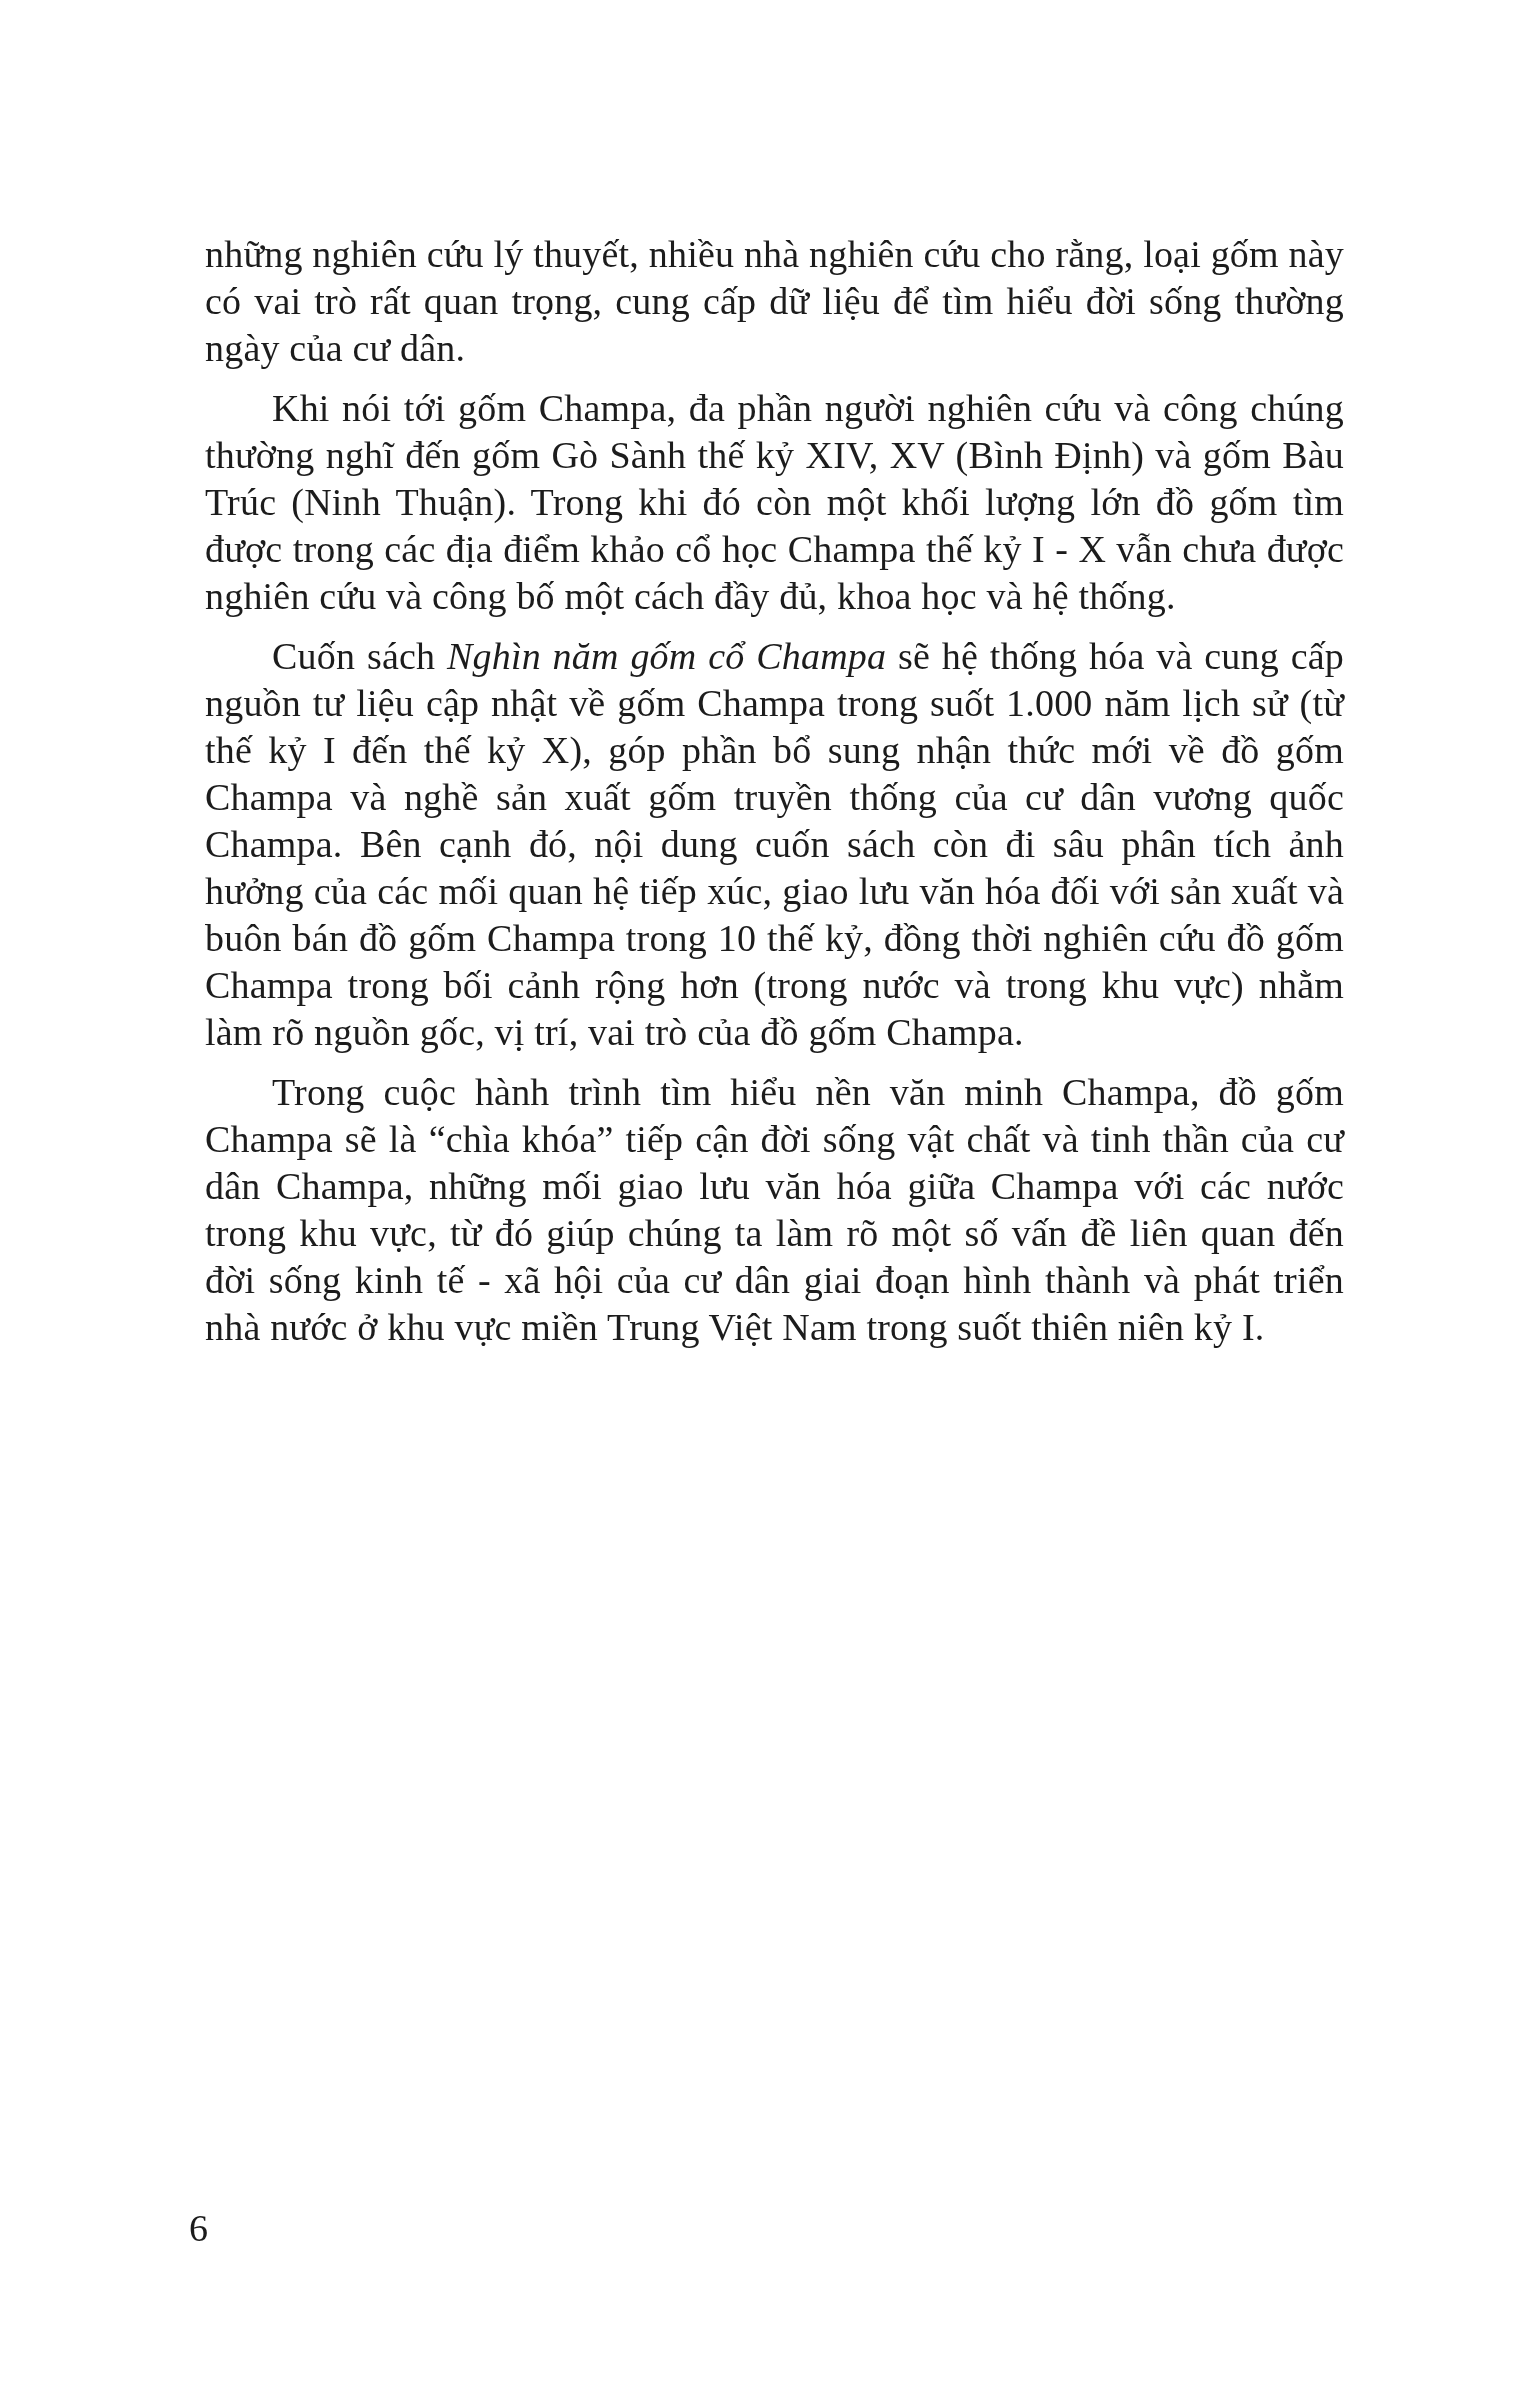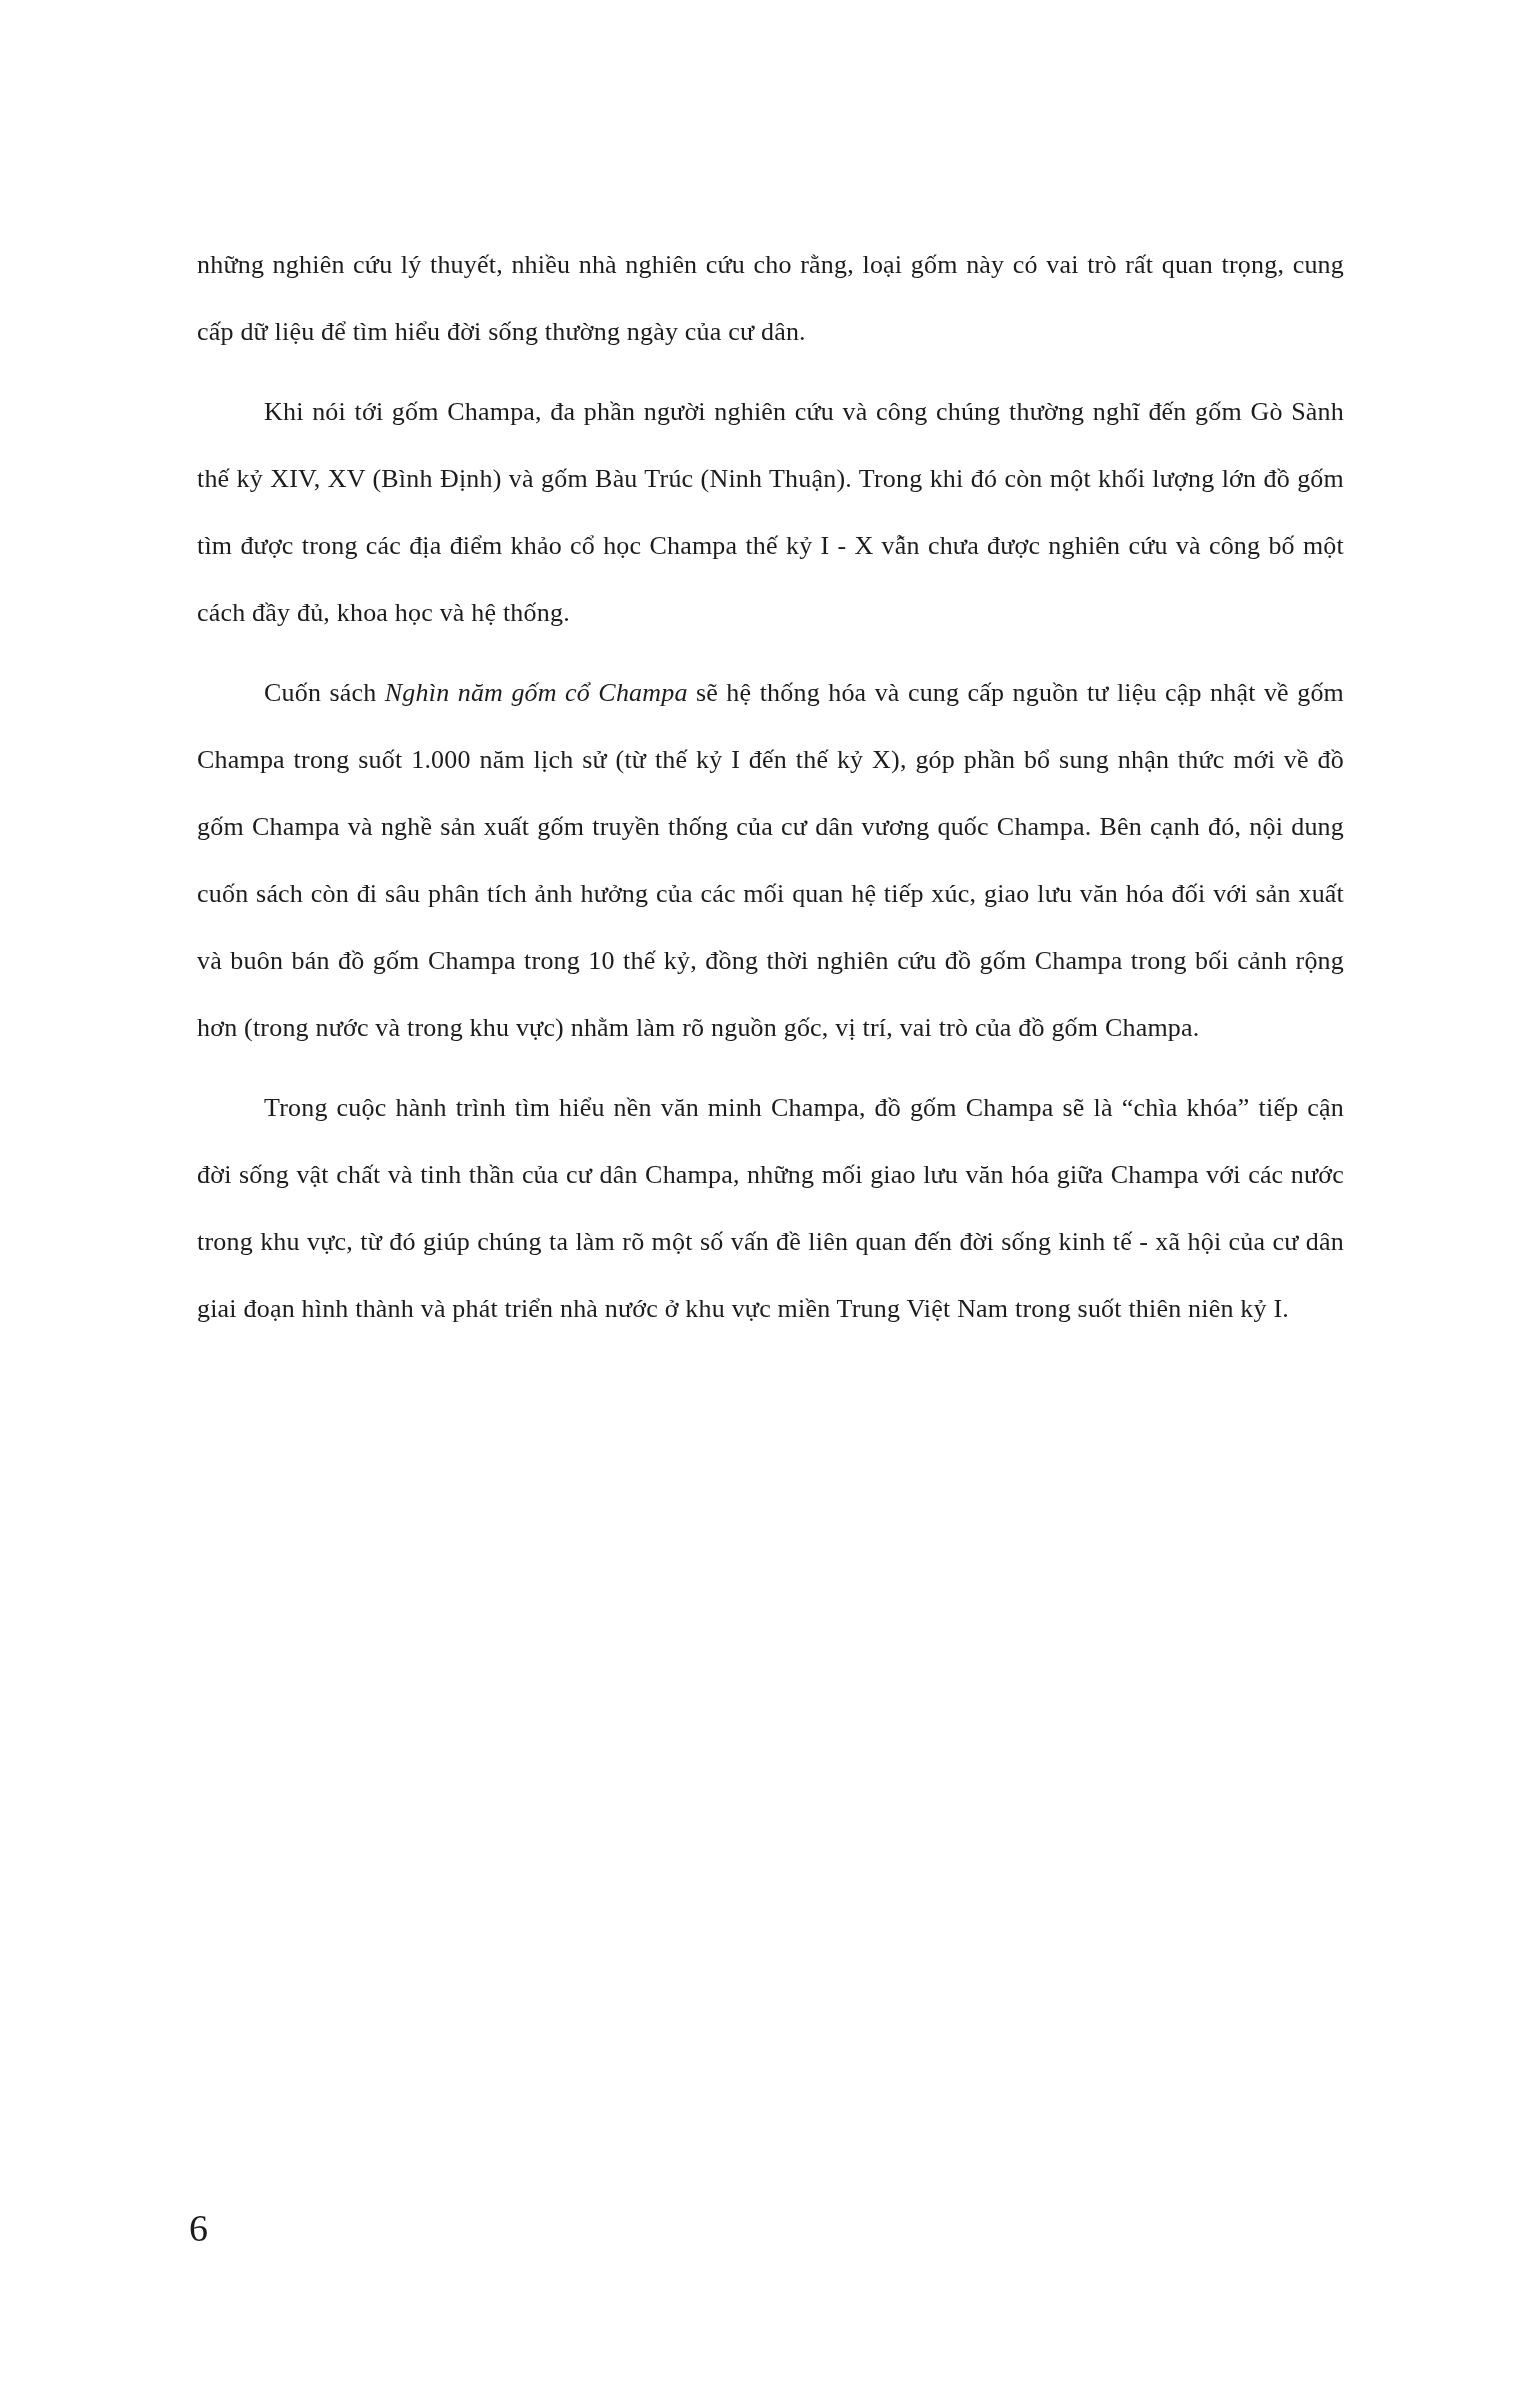--- a/index.html
+++ b/index.html
@@ -21,23 +21,23 @@
     width: 1529px;
     height: 2401px;
     background: #ffffff;
     box-sizing: border-box;
     padding: 231px 185px 0 189px;
   }
   .text-block {
     width: 1155px;
   }
   p.para {
-    margin: 0 0 13px 8px;
-    font-size: 26px;
-    line-height: 67px;
+    margin: 0 0 13px 16px;
+    font-size: 38px;
+    line-height: 47px;
     text-align: justify;
     text-justify: inter-word;
     letter-spacing: 0.2px;
   }
   p.para.indent {
     text-indent: 67px;
   }
   p.para em {
   }
   .page-number {

